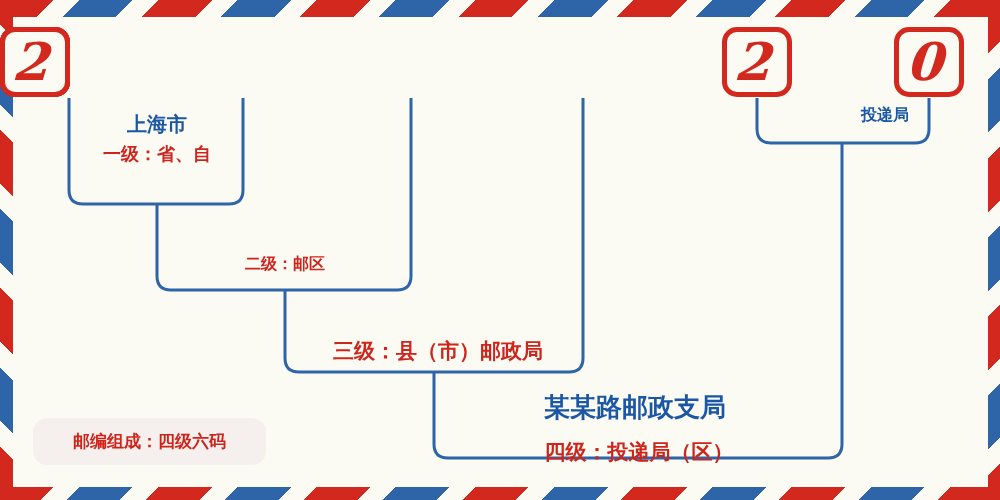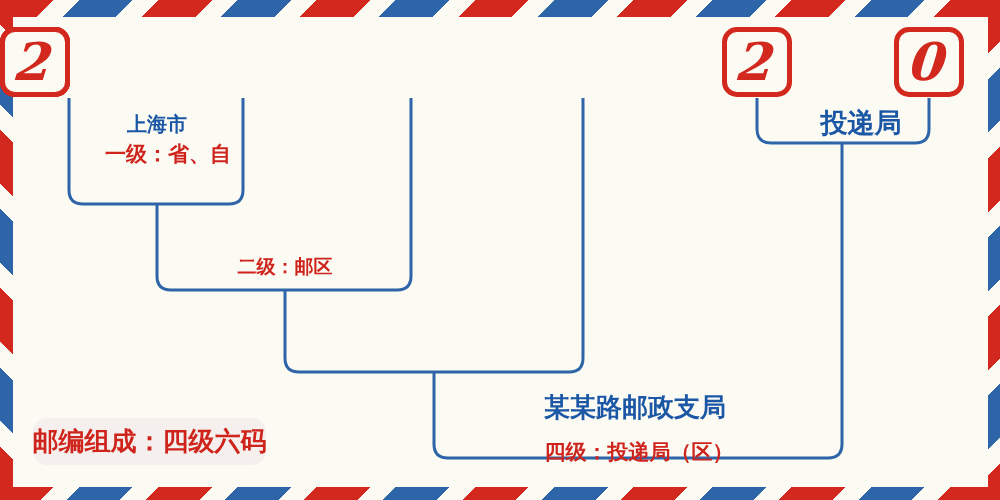--- a/index.html
+++ b/index.html
@@ -57,35 +57,35 @@
     transform:skewX(-6deg);
   }
   
   .lbl{position:absolute;z-index:4;transform:translateX(-50%);
        text-align:center;white-space:nowrap;}
   .city{color:var(--blue-text);font-weight:bold;
         font-family:"Liberation Serif","DejaVu Serif",serif;}
   .desc{color:var(--red-text);font-weight:bold;
         font-family:"Liberation Sans","DejaVu Sans",sans-serif;}
   .lbl-l1-name{left:157px;top:111px;font-size:20px;}
-  .lbl-l1-desc{left:168px;top:143px;font-size:21px;line-height:22px;}
-  .lbl-l2-desc{left:285px;top:254px;font-size:19px;}
+  .lbl-l1-desc{left:157px;top:143px;font-size:18px;line-height:22px;}
+  .lbl-l2-desc{left:285px;top:254px;font-size:16px;}
   .lbl-l3-name{left:435px;top:305px;font-size:25px;}
   .lbl-l3-desc{left:438px;top:337px;font-size:21px;}
   .lbl-l4-name{left:635px;top:390px;font-size:26px;}
   .lbl-l4-desc{left:639px;top:422px;font-size:21px;margin-top:16px;}
-  .lbl-delivery{left:861px;top:105px;font-size:27px;}
+  .lbl-delivery{left:885px;top:105px;font-size:16px;}
   
   .badge{
     position:absolute;left:33px;top:418px;width:233px;height:47px;z-index:4;
     background:var(--badge-bg);border-radius:14px;
     display:flex;align-items:center;justify-content:center;
   }
   .badge-text{
-    color:var(--red-text);font-weight:bold;font-size:26px;
+    color:var(--red-text);font-weight:bold;font-size:17px;
     font-family:"Liberation Serif","DejaVu Serif",serif;white-space:nowrap;
   }
 </style>
 </head>
 <body>
 
 <div id="stage">
 
   <div class="band band-top"></div>
   <div class="band band-bottom"></div>
@@ -119,20 +119,21 @@
     <span class="digit">2</span>
   </div>
 
   <div class="lbl city lbl-l1-name">上海市</div>
   <div class="lbl desc lbl-l1-desc">
     <span style="display:block">一级：省、自</span>
   </div>
 
   <div class="lbl desc lbl-l2-desc">二级：邮区</div>
 
+  <div class="lbl desc lbl-l3-desc">三级：县（市）邮政局</div>
 
   <div class="lbl city lbl-l4-name">某某路邮政支局</div>
   <div class="lbl desc lbl-l4-desc">四级：投递局（区）</div>
 
   <div class="lbl city lbl-delivery">投递局</div>
 
   <div class="badge">
     <span class="badge-text">邮编组成：四级六码</span>
   </div>
 

